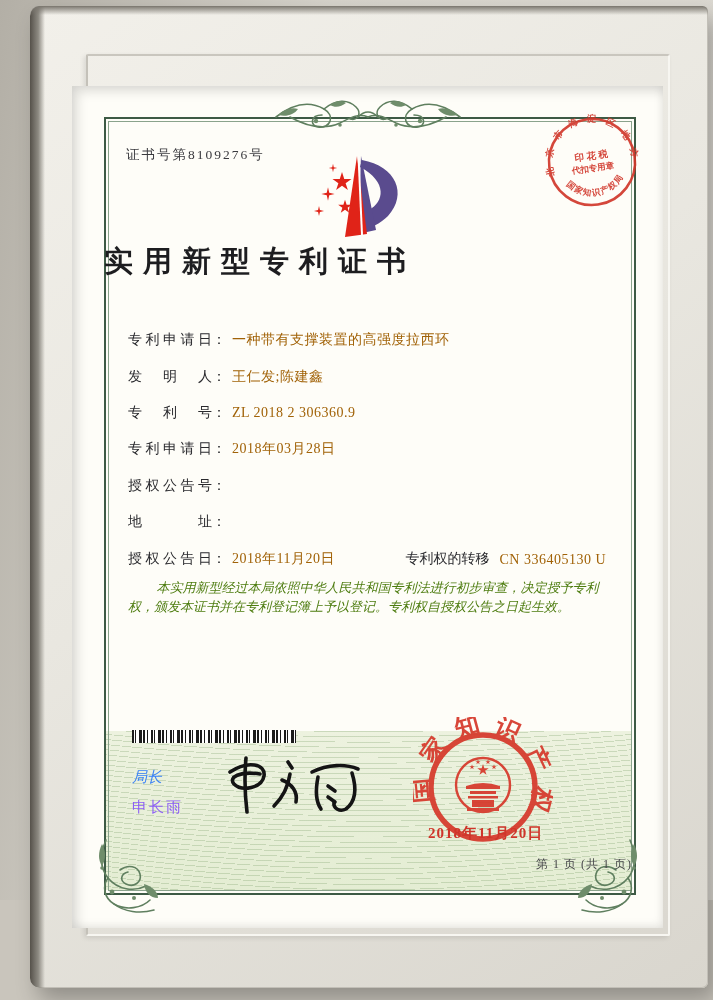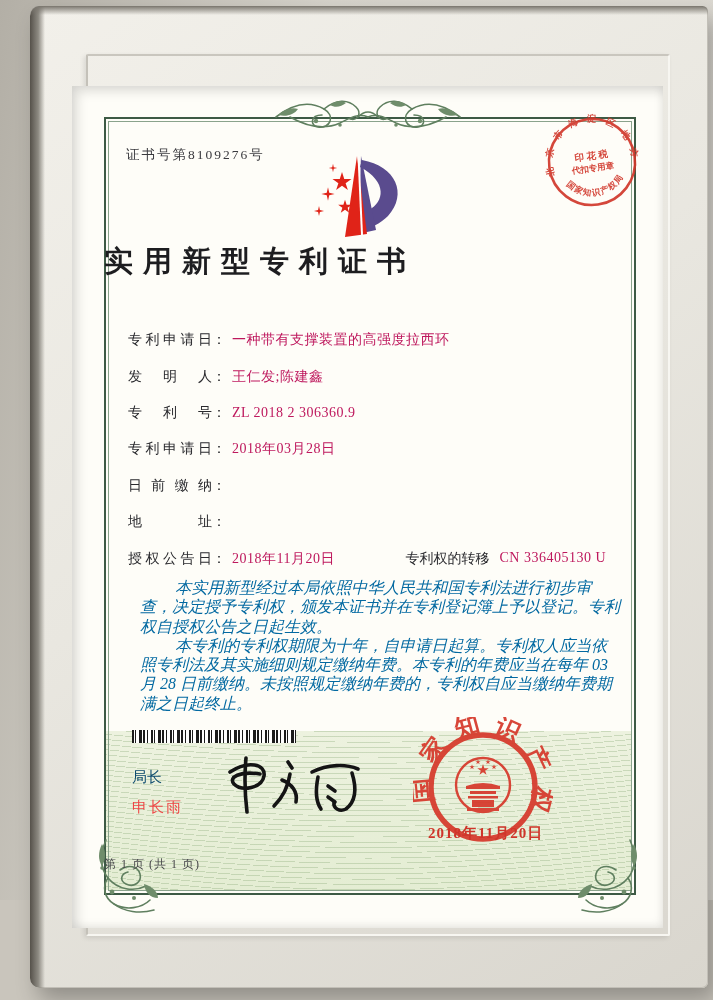--- a/index.html
+++ b/index.html
@@ -42,37 +42,37 @@
   
   .cert-no{position:absolute;left:54px;top:60px;font-size:13.5px;letter-spacing:2px;color:#3a3a3e;}
   .tax-stamp{position:absolute;left:472px;top:28px;width:96px;height:96px;transform:rotate(-8deg);opacity:.92;}
   .logo{position:absolute;left:226px;top:64px;width:122px;height:96px;}
   .doc-title{position:absolute;left:32px;top:156px;width:528px;text-align:left;
     font-size:29px;font-weight:600;letter-spacing:10px;color:#1d1d20;}
   .fields{position:absolute;left:56px;top:236px;width:478px;font-size:14px;}
   .fields .row{height:36.4px;display:flex;align-items:center;white-space:nowrap;}
   .fields .lbl{display:inline-block;width:84px;text-align:justify;text-align-last:justify;color:#2a2a2e;}
   .fields .colon{margin-right:6px;}
-  .fields .val{letter-spacing:.5px;color:#be185d;}
+  .fields .val{letter-spacing:.5px;color:#a16207;}
   .row.double{justify-content:space-between;}
-  .pair{display:flex;align-items:flex-start;white-space:nowrap;}
+  .pair{display:flex;align-items:flex-end;white-space:nowrap;}
   .pair.second .lbl{width:74px;}
-  .paras{position:absolute;left:56px;top:492px;width:480px;font-size:16px;line-height:19.3px;
-    font-style:italic;color:#0369a1;margin-left:12px;}
+  .paras{position:absolute;left:56px;top:492px;width:480px;font-size:13px;line-height:19.3px;
+    font-style:italic;color:#4d7c0f;}
   .paras p{margin:0;text-indent:2.2em;}
   .barcode{position:absolute;left:60px;top:644px;width:164px;height:13px;
     background:repeating-linear-gradient(90deg,#1b1b1b 0 2px,#fff 2px 3px,#1b1b1b 3px 4px,#fff 4px 7px,
       #1b1b1b 7px 10px,#fff 10px 11px,#1b1b1b 11px 12.5px,#fff 12.5px 15px,#1b1b1b 15px 16px,#fff 16px 19px);}
-  .officer-title{position:absolute;left:60px;top:682px;font-size:15px;color:#0c4a6e;}
-  .officer-name{position:absolute;left:60px;top:712px;font-size:15px;letter-spacing:2px;color:#ef4444;}
+  .officer-title{position:absolute;left:60px;top:682px;font-size:15px;color:#3b82f6;font-style:italic;}
+  .officer-name{position:absolute;left:60px;top:712px;font-size:15px;letter-spacing:2px;color:#8b5cf6;}
   .signature{position:absolute;left:142px;top:658px;width:168px;height:78px;}
   .seal{position:absolute;left:341px;top:631px;width:140px;height:140px;opacity:.93;}
   .seal-date{position:absolute;left:356px;top:738px;font-size:15px;font-weight:700;
     color:#cf352a;letter-spacing:1px;}
-  .page-footer{position:absolute;left:32px;top:770px;width:528px;text-align:left;
+  .page-footer{position:absolute;left:32px;top:770px;width:528px;text-align:right;
     font-size:12px;color:#46464a;letter-spacing:1px;}
   .green{stroke:#5f7f5f;fill:none;stroke-width:1.6;stroke-linecap:round;}
   .greenf{fill:#6f8d6b;stroke:none;}
 </style>
 </head>
 <body>
 
 <div class="scene">
   <div class="frame">
     <div class="frame-step"></div>
@@ -176,21 +176,21 @@
         <span class="lbl">专利号</span>
           <span class="colon">：</span>
           <span class="val">ZL 2018 2 306360.9</span>
       </div>
       <div class="row">
         <span class="lbl">专利申请日</span>
           <span class="colon">：</span>
           <span class="val">2018年03月28日</span>
       </div>
       <div class="row">
-        <span class="lbl">日前缴纳</span>
+        <span class="lbl">授权公告号</span>
           <span class="colon">：</span>
       </div>
       <div class="row">
         <span class="lbl">地址</span>
           <span class="colon">：</span>
       </div>
       <div class="row double">
         <span class="pair">
           <span class="lbl">授权公告日</span>
             <span class="colon">：</span>
@@ -199,21 +199,20 @@
         <span class="pair second">
           <span class="lbl">专利权的转移</span>
             <span class="colon">：</span>
             <span class="val">CN 336405130 U</span>
         </span>
       </div>
     </div>
 
     <div class="paras">
       <p>本实用新型经过本局依照中华人民共和国专利法进行初步审查，决定授予专利权，颁发本证书并在专利登记簿上予以登记。专利权自授权公告之日起生效。</p>
-      <p>本专利的专利权期限为十年，自申请日起算。专利权人应当依照专利法及其实施细则规定缴纳年费。本专利的年费应当在每年 03 月 28 日前缴纳。未按照规定缴纳年费的，专利权自应当缴纳年费期满之日起终止。</p>
     </div>
 
     <div class="barcode"></div>
 
     <div class="officer-title">局长</div>
     <div class="officer-name">申长雨</div>
 
     <svg class="signature" viewBox="0 0 168 78">
       <g fill="none" stroke="#141414" stroke-width="3.6" stroke-linecap="round" stroke-linejoin="round">
         <path d="M32,14 C30,36 31,52 33,68"></path>

